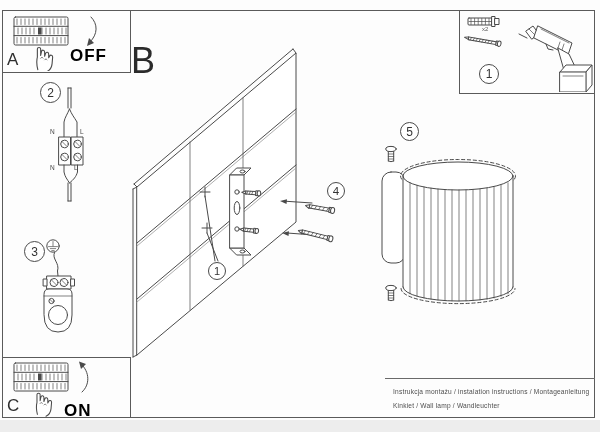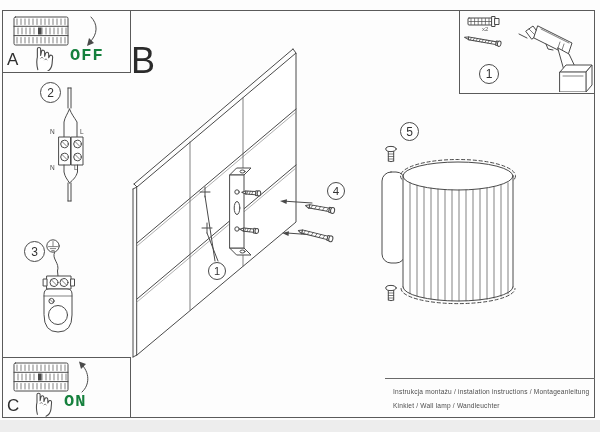--- a/index.html
+++ b/index.html
@@ -8,21 +8,21 @@
   .abs{position:absolute;}
   .box{position:absolute;box-sizing:border-box;}
   #outer-border{left:2px;top:10px;width:593px;height:408px;border:1.3px solid #5a5a5a;}
   #box-a{left:2px;top:10px;width:129px;height:63px;border-right:1.2px solid #5a5a5a;border-bottom:1.2px solid #5a5a5a;}
   #box-c{left:2px;top:357px;width:129px;height:61px;border-top:1.2px solid #5a5a5a;border-right:1.2px solid #5a5a5a;}
   #box-kit{left:459px;top:10px;width:136px;height:84px;border-left:1.2px solid #5a5a5a;border-bottom:1.2px solid #5a5a5a;}
   #footer-divider{left:385px;top:378px;width:210px;height:0;border-top:1px solid #6a6a6a;}
   #bottom-strip{left:0;top:420px;width:600px;height:12px;background:#ededed;}
   .letter{font-size:17px;color:#2e2e2e;}
   #letter-b{font-size:36px;color:#2b2b2b;letter-spacing:-1px;}
-  .switch-label{font-size:17px;font-weight:bold;color:#15803d;letter-spacing:1px;font-family:Liberation Mono, monospace;}
+  .switch-label{font-size:17px;font-weight:bold;color:#000000;letter-spacing:1px;}
   .circ{position:absolute;border:1.2px solid #4a4a4a;border-radius:50%;background:#fff;
         display:flex;align-items:center;justify-content:center;font-size:12px;color:#333;box-sizing:border-box;}
   .tiny{position:absolute;font-size:6.5px;color:#474747;}
   .footer-text{position:absolute;font-size:6.6px;color:#4f4f4f;letter-spacing:0.2px;white-space:nowrap;}
   .art *{stroke:#4a4a4a;stroke-width:1;fill:none;stroke-linecap:round;stroke-linejoin:round;}
   .art .fw{fill:#ffffff;}
   .art .fwn{fill:#ffffff;stroke:none;}
   .art .fd{fill:#4a4a4a;stroke:none;}
   .art .thin{stroke:#9a9a9a;stroke-width:0.8;}
   .art .dash{stroke-dasharray:3.2 2.6;}
@@ -230,20 +230,20 @@
       <path class="sw07" d="M15,25.5V31 M19,25.5V31 M23,25.5V31 M27,25.5V31 M31,25.5V31 M35,25.5V31 M39,25.5V31 M43,25.5V31 M47,25.5V31 M51,25.5V31 M55,25.5V31 M59,25.5V31 M63,25.5V31"></path>
       <rect x="36" y="15.5" width="3.5" height="7" class="fd"></rect>
       <g transform="translate(27,28) scale(1.05)">
         <path class="fw" d="M8,27 C6.8,22 6.8,18.5 7.6,15.5 L7.6,8.2 C7.6,6.4 10.6,6.4 10.6,8.2 L10.6,14 L11.4,10.4 C11.8,8.6 14.2,9 14.2,10.9 L14.2,14.8 L15.1,12.2 C15.7,10.5 17.9,11 17.9,12.9 L17.9,16.2 L18.8,14.6 C19.5,13.2 21.5,13.7 21.5,15.4 L21,21.5 C20.6,25.3 18.8,27.6 16.2,28.8"></path>
         <path class="sw07" d="M10.6,16.5 C11.2,15.6 12.2,15.6 12.8,16.4 M14.2,18 C14.8,17.1 15.8,17.1 16.4,17.9"></path>
       </g>
       <path d="M80,34 C88,27 88,14 79,6"></path>
       <polygon points="77,3.5 84,6 79,11" class="fd"></polygon>
     </svg>
     <span class="abs letter" style="left:5px;top:38px;">C</span>
-    <span class="abs switch-label" style="left:62px;top:34px;">ON</span>
+    <span class="abs switch-label" style="left:62px;top:43px;">ON</span>
   </div>
 
   <div id="footer-divider" class="box"></div>
   <span class="footer-text" style="left:393px;top:388px;">Instrukcja montażu / instalation instructions / Montageanleitung</span>
   <span class="footer-text" style="left:393px;top:402px;">Kinkiet / Wall lamp / Wandleuchter</span>
 
 </div>
 
 </body></html>

